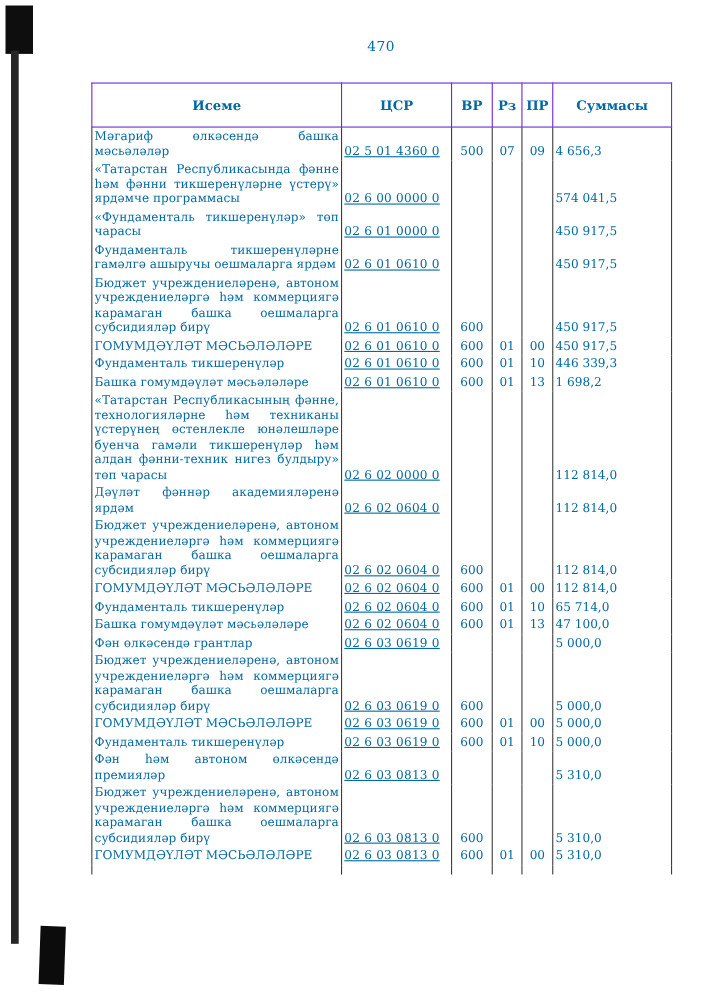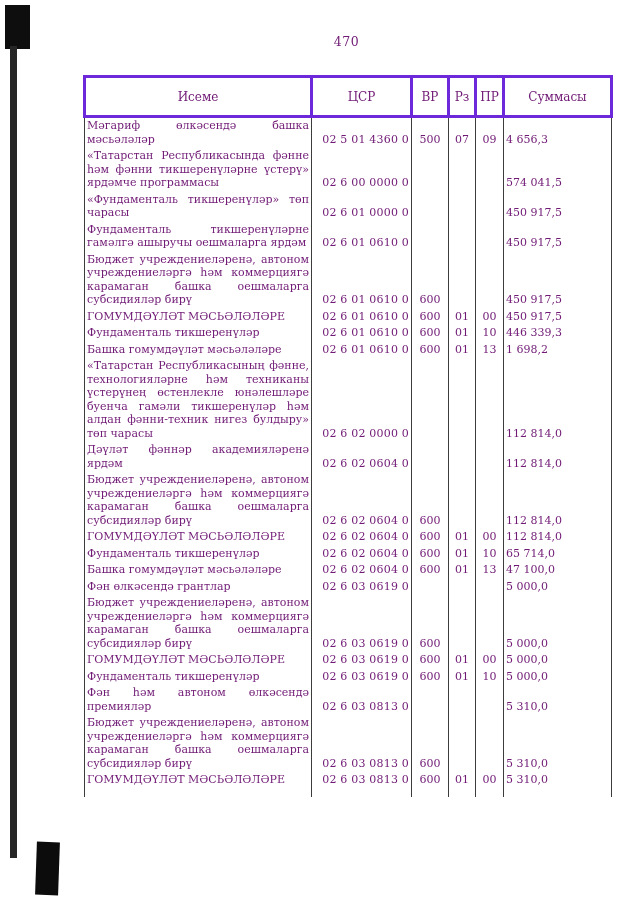--- a/index.html
+++ b/index.html
@@ -4,21 +4,21 @@
 <style>
   * { margin: 0; padding: 0; box-sizing: border-box; }
   html, body { background: #ffffff; }
   .page {
     position: relative;
     width: 640px;
     height: 905px;
     background: #ffffff;
     overflow: hidden;
     font-family: "DejaVu Serif", "Liberation Serif", serif;
-    color: #701a75;
+    color: #0369a1;
   }
   
   .artifact-topleft {
     position: absolute; left: 5px; top: 5px; width: 25px; height: 44px;
     background: #0e0e0e;
   }
   .artifact-leftstrip {
     position: absolute; left: 10px; top: 46px; width: 7px; height: 812px;
     background: #262626;
   }
@@ -32,37 +32,37 @@
   }
   .budget-table-wrap { position: absolute; left: 83px; top: 75px; }
   table.budget-table {
     border-collapse: collapse;
     table-layout: fixed;
     width: 527px;
     border: 1px solid #3c3c3c;
     border-bottom: 0;
   }
   table.budget-table th {
-    font-weight: normal;
+    font-weight: bold;
     font-size: 12px;
     height: 40px;
     text-align: center;
     vertical-align: middle;
-    border: 3px solid #6d28d9;
+    border: 1px solid #6d28d9;
   }
   table.budget-table td {
     border-left: 1px solid #3c3c3c;
     border-right: 1px solid #3c3c3c;
     font-size: 11px;
     line-height: 13.5px;
     vertical-align: bottom;
     padding: 1px 2px 2px 2px;
   }
   td.cell-name { text-align: justify; padding-left: 3px; padding-right: 4px; }
-  td.cell-csr  { text-align: right; letter-spacing: 0.2px; }
+  td.cell-csr  { text-align: left; letter-spacing: 0.2px; text-decoration: underline; }
   td.cell-vr, td.cell-rz, td.cell-pr { text-align: center; }
   td.cell-sum  { text-align: left; padding-right: 6px; }
   tr.spacer td { height: 8px; padding: 0; }
 </style>
 </head>
 <body>
 
 <div class="page">
 
   <div class="artifact-topleft"></div>

